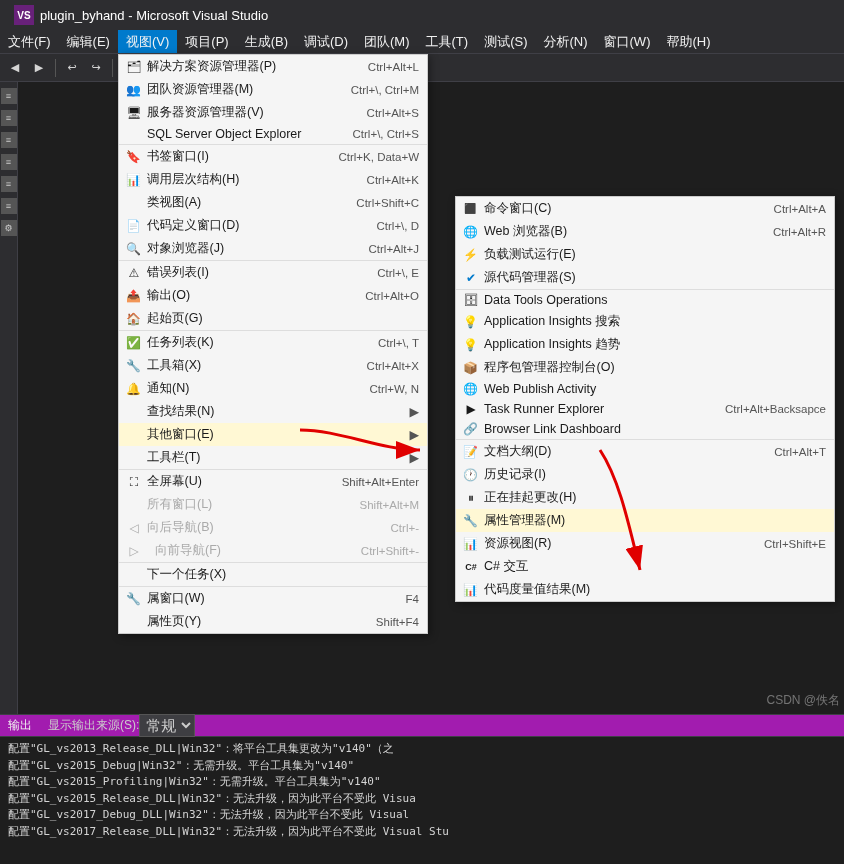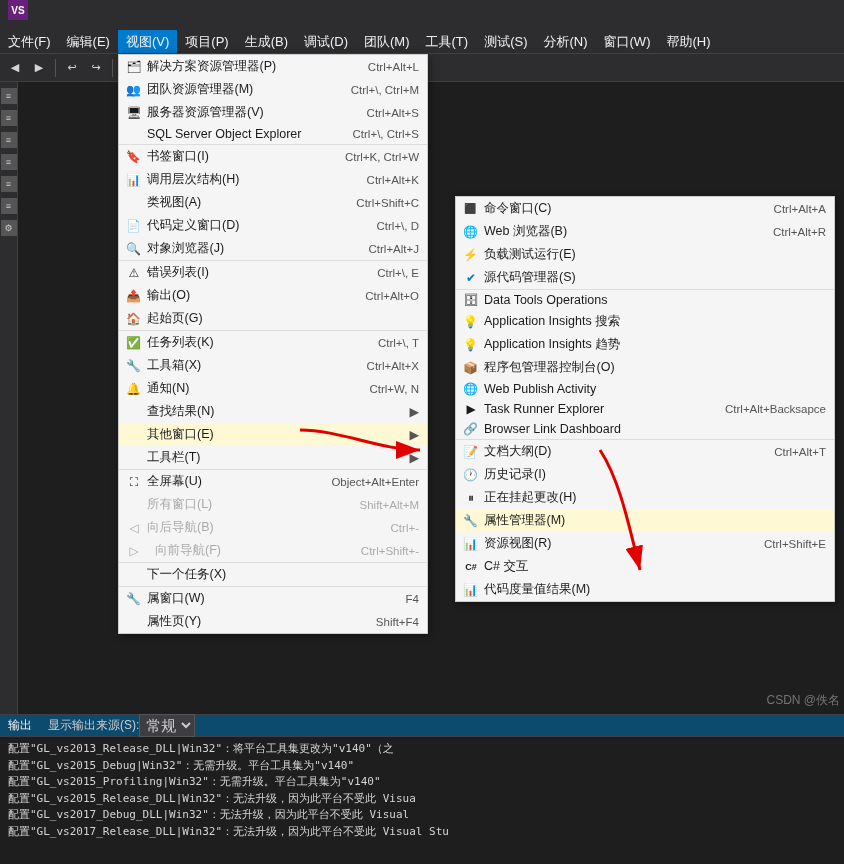--- a/index.html
+++ b/index.html
@@ -11,22 +11,22 @@
       background: #2d2d30;
       overflow: hidden;
       position: relative;
     }
 
     
     .title-bar {
       height: 30px;
       background: #2d2d30;
       display: flex;
-      align-items: flex-start;
-      padding: 0 8px;
+      align-items: center;
+      padding: 0 14px;
       color: #fff;
       font-size: 13px;
     }
     .title-bar-icon {
       width: 20px;
       height: 20px;
       margin-right: 6px;
       background: #68217a;
       display: inline-flex;
       align-items: center;
@@ -111,21 +111,21 @@
       height: 150px;
       background: #1e1e1e;
       border-top: 1px solid #3f3f46;
       position: absolute;
       bottom: 0;
       left: 0;
       right: 0;
     }
     .output-header {
       height: 22px;
-      background: #0c4a6e;
+      background: #a21caf;
       display: flex;
       align-items: center;
       padding: 4px 8px;
       border-bottom: 1px solid #3f3f46;
     }
     .output-header-title {
       color: #f1f1f1;
       font-size: 12px;
       margin-right: 16px;
     }
@@ -259,20 +259,21 @@
       color: rgba(200,200,200,0.5);
       font-size: 12px;
       z-index: 50;
     }
   </style>
 </head>
 <body>
 
 <div class="title-bar">
   <span class="title-bar-icon">VS</span>
+  <span>plugin_byhand - Microsoft Visual Studio</span>
 </div>
 
 <div class="menu-bar">
   <span class="menu-item">文件(F)</span>
   <span class="menu-item">编辑(E)</span>
   <span class="menu-item active">视图(V)</span>
   <span class="menu-item">项目(P)</span>
   <span class="menu-item">生成(B)</span>
   <span class="menu-item">调试(D)</span>
   <span class="menu-item">团队(M)</span>
@@ -348,21 +349,21 @@
     <span class="shortcut">Ctrl+Alt+S</span>
   </div>
   <div class="dropdown-item">
     <span class="icon"></span>
     <span>SQL Server Object Explorer</span>
     <span class="shortcut">Ctrl+\, Ctrl+S</span>
   </div>
   <div class="dropdown-item separator">
     <span class="icon">🔖</span>
     <span>书签窗口(I)</span>
-    <span class="shortcut">Ctrl+K, Ctrl+W</span>
+    <span class="shortcut">Ctrl+K, Data+W</span>
   </div>
   <div class="dropdown-item">
     <span class="icon">📊</span>
     <span>调用层次结构(H)</span>
     <span class="shortcut">Ctrl+Alt+K</span>
   </div>
   <div class="dropdown-item">
     <span class="icon"></span>
     <span>类视图(A)</span>
     <span class="shortcut">Ctrl+Shift+C</span>
@@ -417,21 +418,21 @@
     <span class="arrow">▶</span>
   </div>
   <div class="dropdown-item">
     <span class="icon"></span>
     <span>工具栏(T)</span>
     <span class="arrow">▶</span>
   </div>
   <div class="dropdown-item separator">
     <span class="icon">⛶</span>
     <span>全屏幕(U)</span>
-    <span class="shortcut">Object+Alt+Enter</span>
+    <span class="shortcut">Shift+Alt+Enter</span>
   </div>
   <div class="dropdown-item disabled">
     <span class="icon"></span>
     <span style="color:#aaa;">所有窗口(L)</span>
     <span class="shortcut" style="color:#aaa;">Shift+Alt+M</span>
   </div>
   <div class="dropdown-item disabled">
     <span class="icon" style="color:#aaa;">◁</span>
     <span style="color:#aaa;">向后导航(B)</span>
     <span class="shortcut" style="color:#aaa;">Ctrl+-</span>

